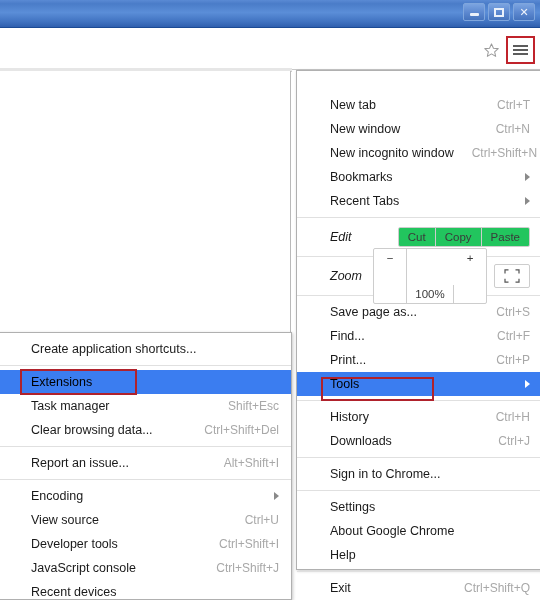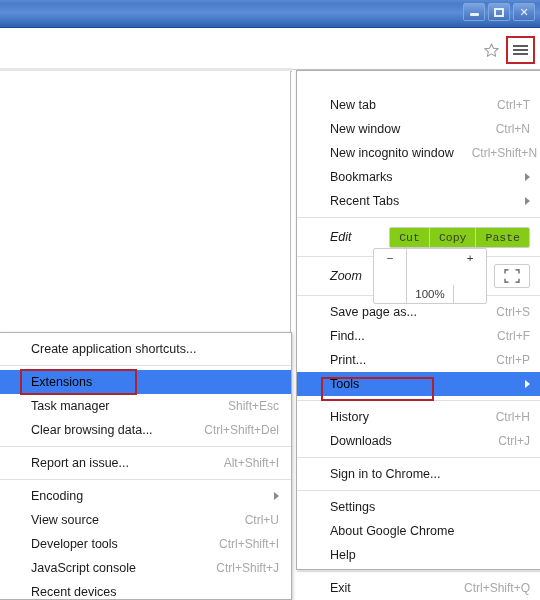--- a/index.html
+++ b/index.html
@@ -209,22 +209,21 @@
     border: 1px solid #cdcdcd;
     border-radius: 2px;
     overflow: hidden;
     background: #fff;
   }
   .btn-group .gbtn {
     padding: 3px 9px;
     font-size: 11.5px;
     color: #3a3a3a;
     border-right: 1px solid #cdcdcd;
-    background: #84cc16;
-    font-family: Liberation Mono, monospace;
+    background: #22c55e;
   }
   .btn-group .gbtn:last-child { border-right: none; }
 
   .zoom-controls {
     margin-left: auto;
     display: flex;
     align-items: center;
     gap: 7px;
   }
   .zoom-group {

